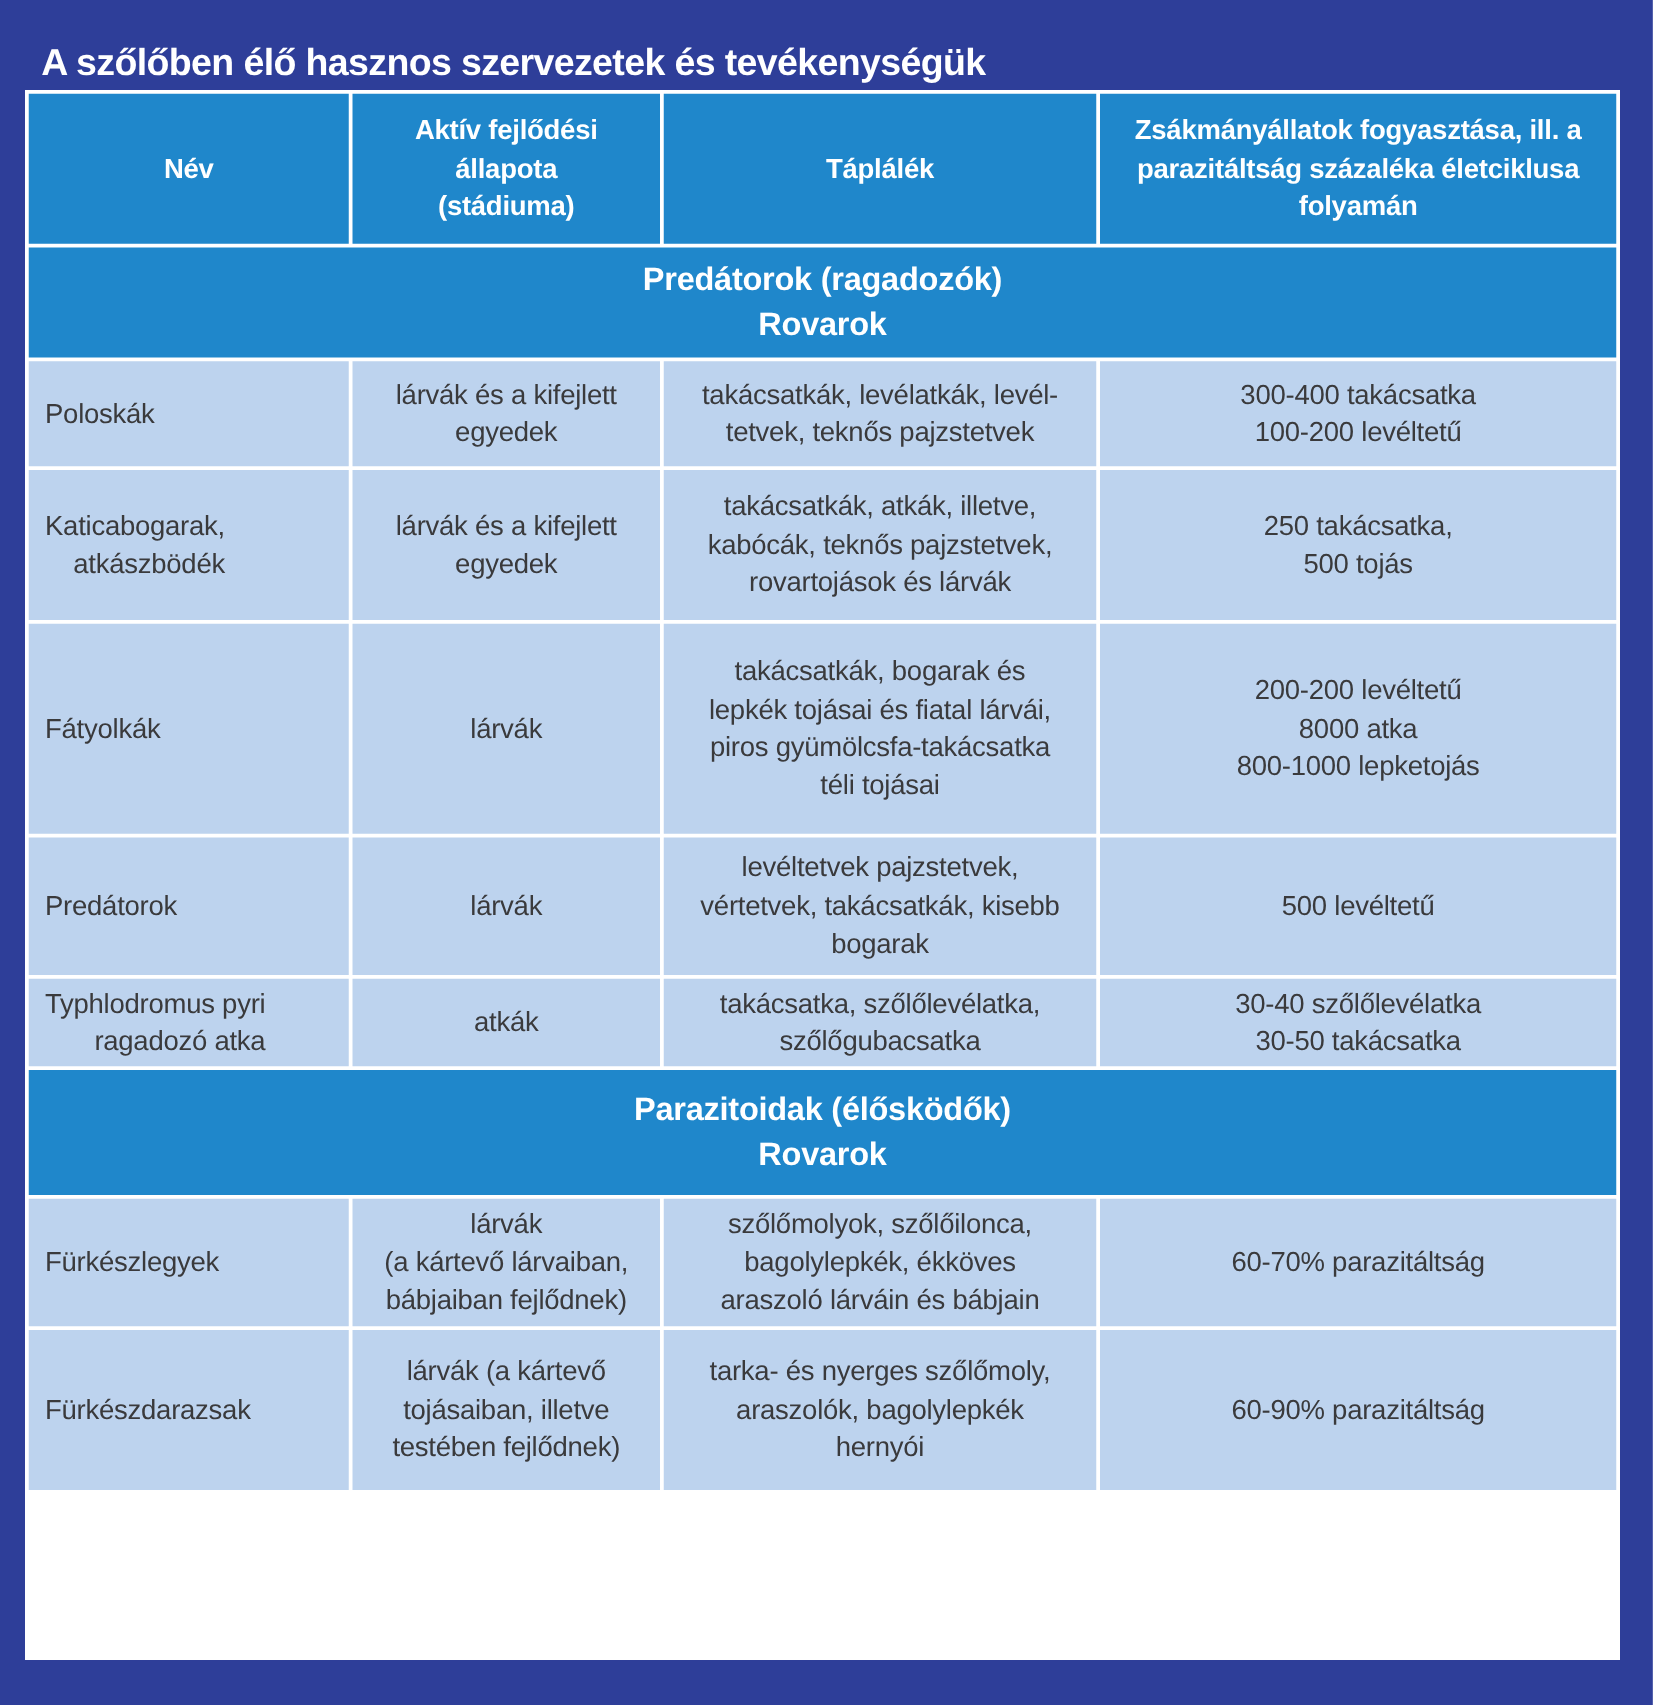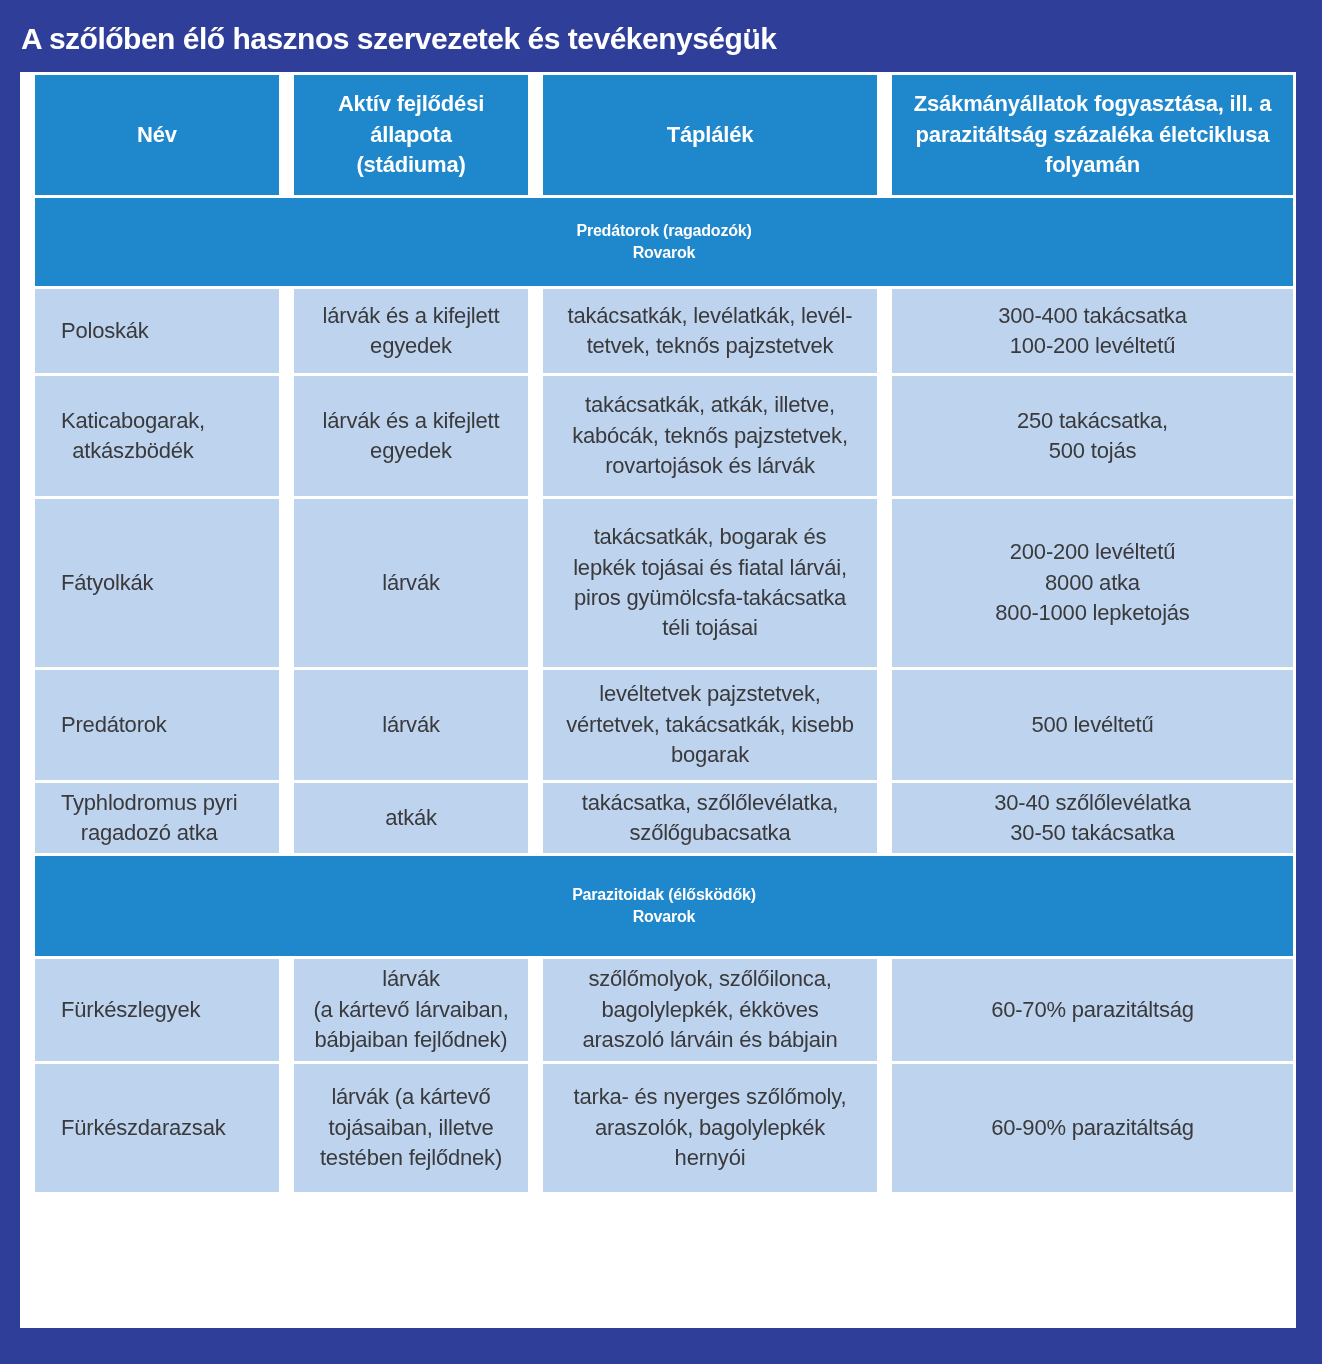--- a/index.html
+++ b/index.html
@@ -14,21 +14,21 @@
   .page {
     position: relative;
     width: 1322px;
     height: 1364px;
     background: #2e3e99;
   }
   .title {
     position: absolute;
     left: 21px;
     top: 22px;
-    margin: 0;
+    margin: 12px;
     color: #ffffff;
     font-size: 30px;
     font-weight: bold;
     letter-spacing: -0.5px;
     white-space: nowrap;
   }
   .grid {
     position: absolute;
     left: 20px;
     top: 72px;
@@ -48,39 +48,38 @@
     font-size: 22px;
     line-height: 1.38;
     display: flex;
     align-items: center;
     justify-content: center;
     text-align: center;
     white-space: pre-line;
     letter-spacing: -0.2px;
     padding: 2px 6px;
     box-sizing: border-box;
-    margin-left: 12px;
   }
   .cell.head {
     background: #1f87cb;
     color: #ffffff;
     font-weight: bold;
     font-size: 22px;
   }
   .cell.section {
     grid-column: 1 / -1;
     background: #1f87cb;
     color: #ffffff;
     font-weight: bold;
-    font-size: 16px;
+    font-size: 26px;
   }
   .cell.name {
     justify-content: flex-start;
-    text-align: center;
-    padding-left: 26px;
+    text-align: right;
+    padding-left: 13px;
   }
 </style>
 </head>
 <body>
 
 <div class="page">
   <h1 class="title">A szőlőben élő hasznos szervezetek és tevékenységük</h1>
 
   <div class="grid">
 

